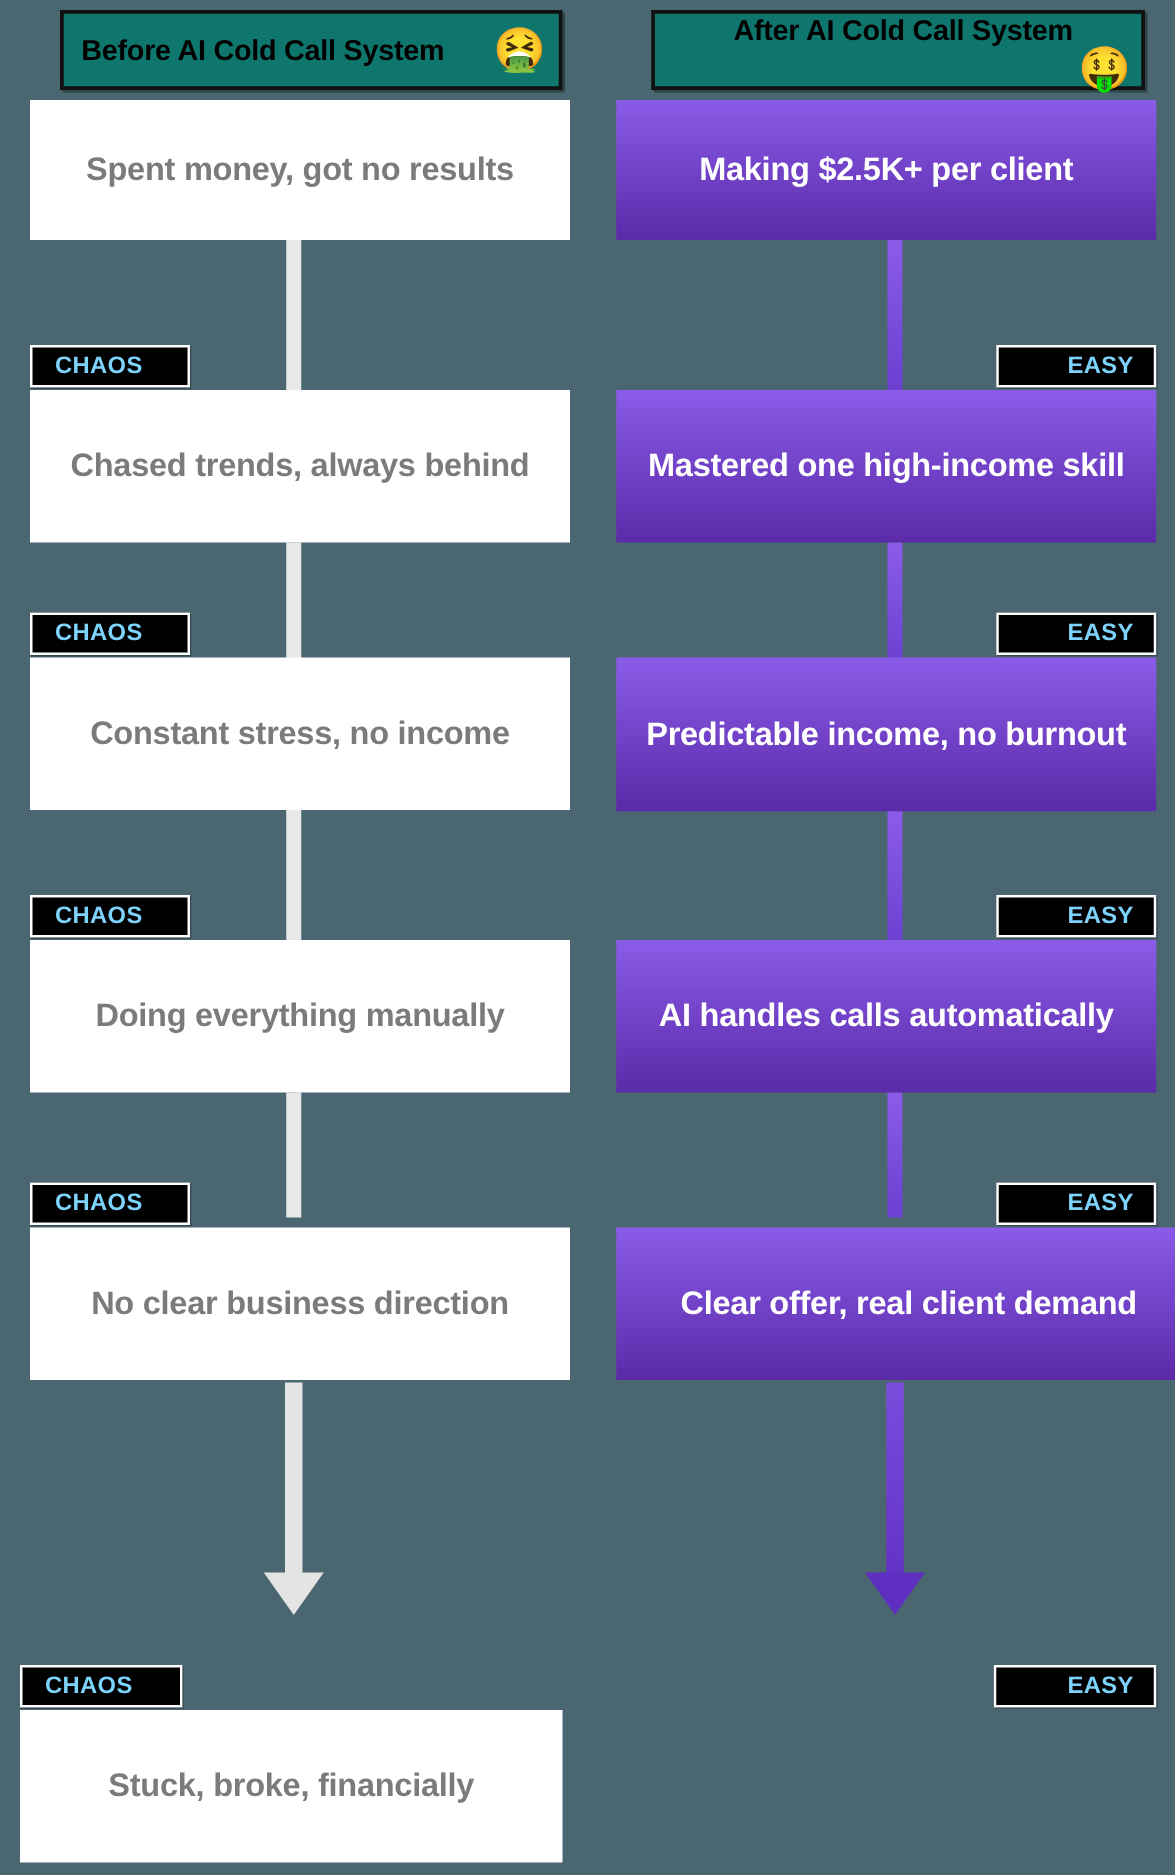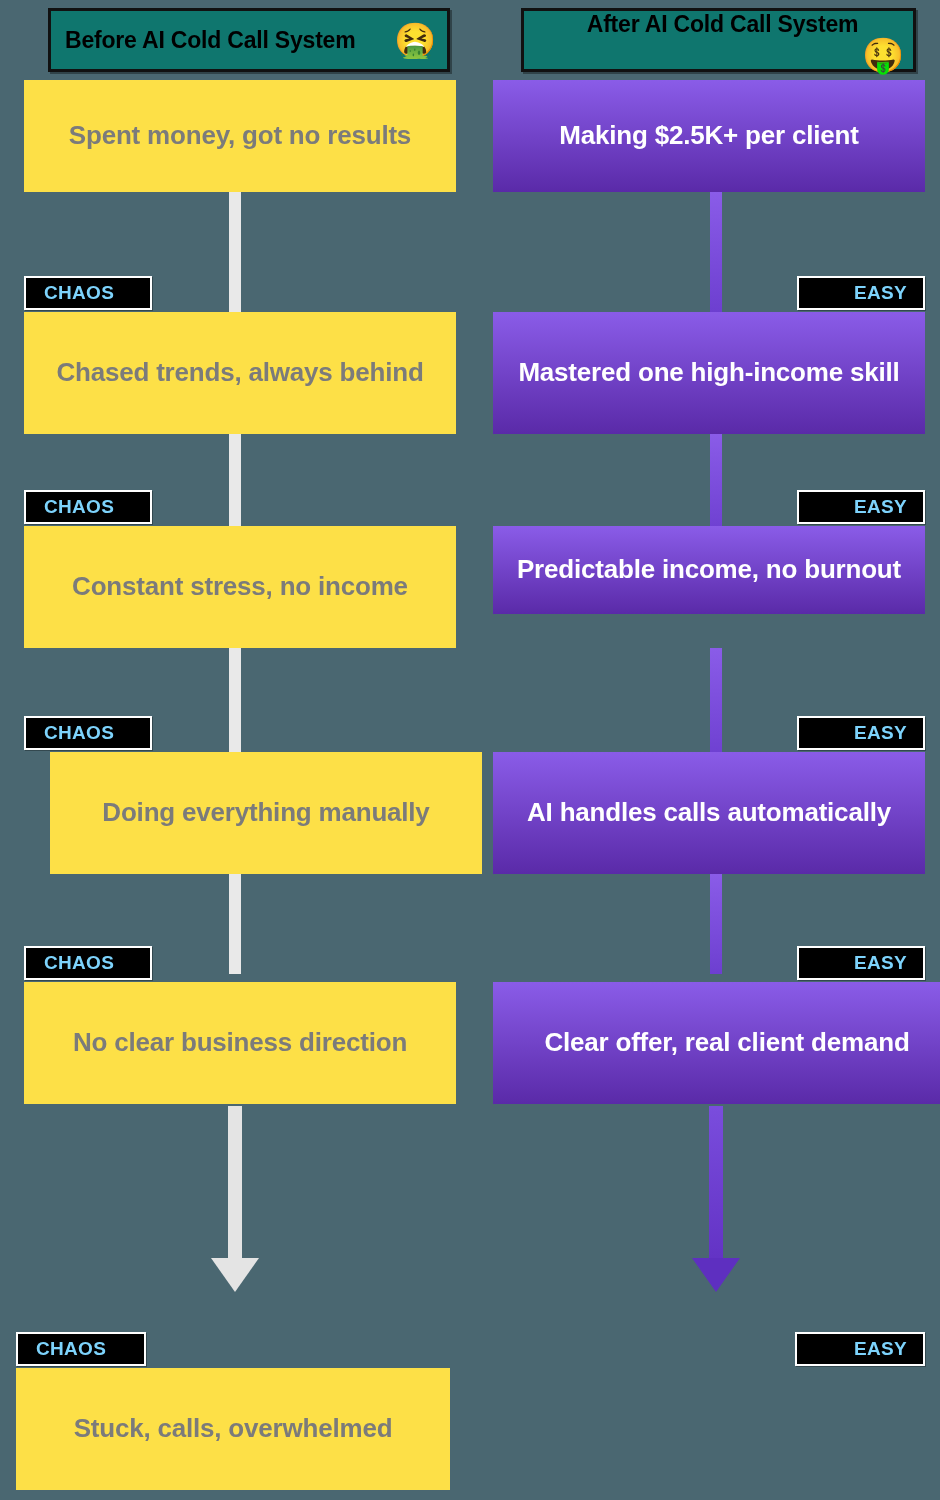--- a/index.html
+++ b/index.html
@@ -67,21 +67,21 @@
     position: absolute;
     box-sizing: border-box;
     display: flex;
     align-items: center;
     justify-content: center;
     text-align: center;
     z-index: 10;
     padding: 6px 18px;
   }
   .node.gray {
-    background: #fde047;
+    background: #ffffff;
     color: #7b7b7b;
   }
   .node.purple {
     background: linear-gradient(180deg, #8a5ce8 0%, #5a2aa8 100%);
     color: #ffffff;
   }
   .node .ntext {
     font-size: 26px;
     font-weight: bold;
     line-height: 1.28;
@@ -165,36 +165,36 @@
     <div class="badge chaos" style="left:24px; top:490px; width:128px;">
       <span class="btext">CHAOS</span>
     </div>
     <div class="node gray" style="left:24px; top:526px; width:432px; height:122px;">
       <span class="ntext">Constant stress, no income</span>
     </div>
 
     <div class="badge chaos" style="left:24px; top:716px; width:128px;">
       <span class="btext">CHAOS</span>
     </div>
-    <div class="node gray" style="left:24px; top:752px; width:432px; height:122px;margin-left:26px;">
+    <div class="node gray" style="left:24px; top:752px; width:432px; height:122px;">
       <span class="ntext">Doing everything manually</span>
     </div>
 
     <div class="badge chaos" style="left:24px; top:946px; width:128px;">
       <span class="btext">CHAOS</span>
     </div>
     <div class="node gray" style="left:24px; top:982px; width:432px; height:122px;">
       <span class="ntext">No clear business direction</span>
     </div>
 
     <div class="badge chaos" style="left:16px; top:1332px; width:130px;">
       <span class="btext">CHAOS</span>
     </div>
     <div class="node gray" style="left:16px; top:1368px; width:434px; height:122px;">
-      <span class="ntext">Stuck, calls, overwhelmed</span>
+      <span class="ntext">Stuck, broke, financially</span>
     </div>
   </div>
 
   <div class="column" id="col-after">
 
     <div class="connector purple" style="left:240px; top:192px;  height:120px;"></div>
     <div class="connector purple" style="left:240px; top:434px;  height:100px;"></div>
     <div class="connector purple" style="left:240px; top:648px;  height:112px;"></div>
     <div class="connector purple" style="left:240px; top:874px;  height:100px;"></div>
 
@@ -210,21 +210,21 @@
     <div class="badge easy" style="left:327px; top:276px; width:128px;">
       <span class="btext">EASY</span>
     </div>
     <div class="node purple" style="left:23px; top:312px; width:432px; height:122px;">
       <span class="ntext">Mastered one high-income skill</span>
     </div>
 
     <div class="badge easy" style="left:327px; top:490px; width:128px;">
       <span class="btext">EASY</span>
     </div>
-    <div class="node purple" style="left:23px; top:526px; width:432px; height:88px;">
+    <div class="node purple" style="left:23px; top:526px; width:432px; height:123px;">
       <span class="ntext">Predictable income, no burnout</span>
     </div>
 
     <div class="badge easy" style="left:327px; top:716px; width:128px;">
       <span class="btext">EASY</span>
     </div>
     <div class="node purple" style="left:23px; top:752px; width:432px; height:122px;">
       <span class="ntext">AI handles calls automatically</span>
     </div>
 

